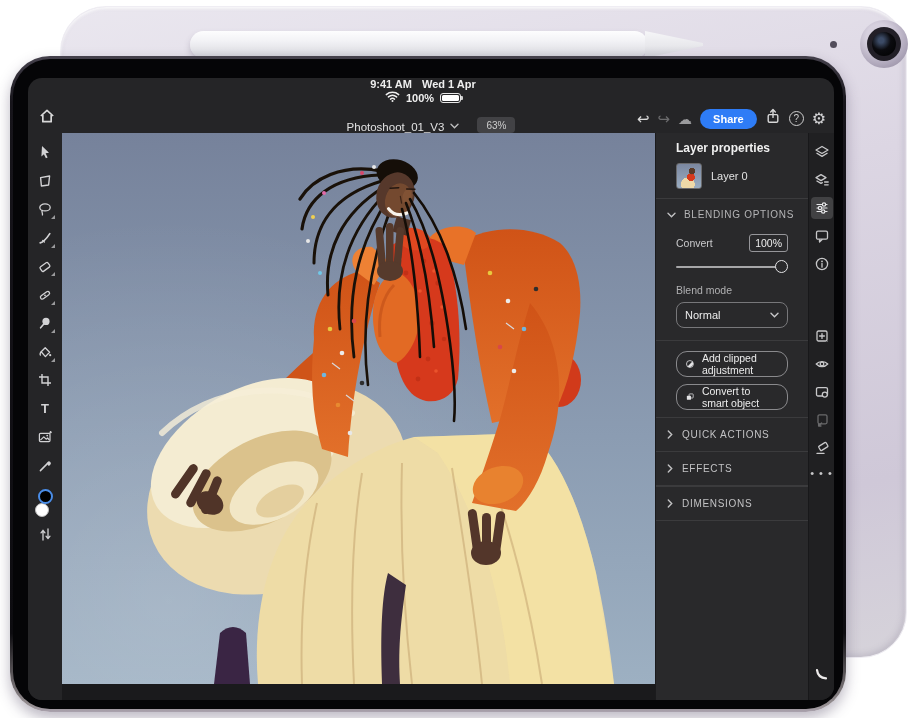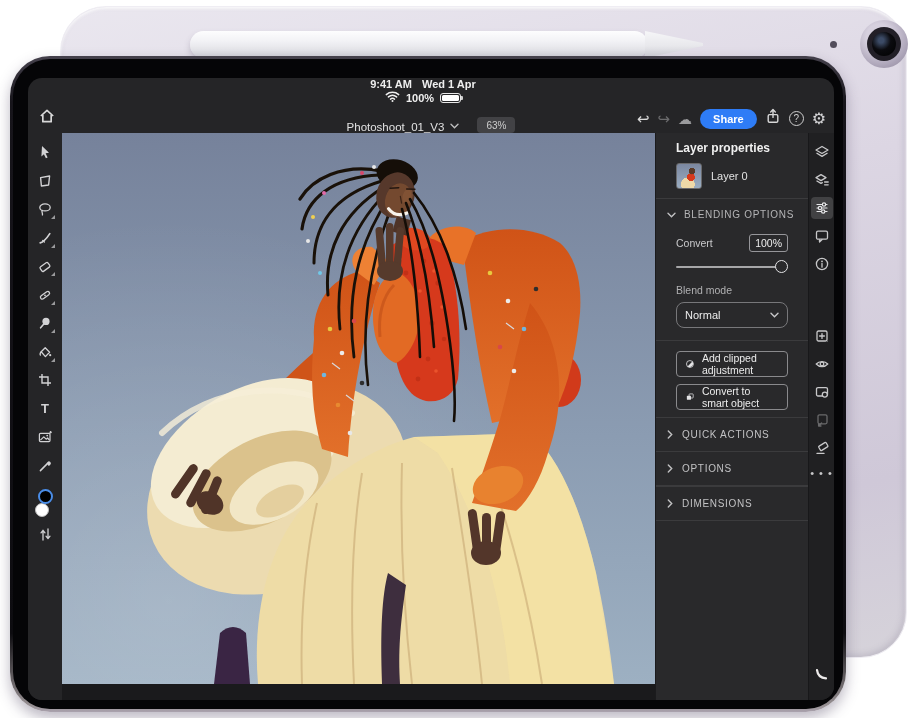--- a/index.html
+++ b/index.html
@@ -82,21 +82,21 @@
   .divider{height:1px;background:#3b3b3d;}
   .sec-head{display:flex;align-items:center;gap:8px;color:#b4b4b6;font-size:10px;letter-spacing:.7px;padding:10px 11px;}
   .row-between{display:flex;align-items:center;justify-content:space-between;margin-top:4px;}
   .lbl{color:#c9c9cb;}
   .lbl-dim{color:#b0b0b2;}
   .val-box{border:1px solid #96969a;border-radius:3px;padding:2px 5px;color:#ededed;font-size:10.5px;}
   .slider{position:relative;height:14px;margin:8px 0 10px 0;}
   .slider .track{position:absolute;left:0;right:2px;top:6px;height:2px;background:#a6a6a8;border-radius:1px;}
   .slider .knob{position:absolute;right:0;top:0;width:13px;height:13px;border-radius:50%;background:#29292b;border:1.6px solid #e4e4e6;box-sizing:border-box;}
   .dropdown{display:flex;align-items:center;justify-content:space-between;border:1px solid #77777a;border-radius:8px;padding:6px 8px;margin:6px 0 12px 0;color:#ececec;font-size:11px;}
-  .act-btn{display:flex;align-items:center;gap:7px;border:1px solid #8a8a8d;border-radius:4px;height:26px;padding:0 8px;margin-bottom:7px;color:#ececec;font-size:10.5px;background:transparent;width:100%;box-sizing:border-box;text-align:left;}
+  .act-btn{display:flex;align-items:center;gap:7px;border:1px solid #8a8a8d;border-radius:11px;height:26px;padding:0 8px;margin-bottom:7px;color:#ececec;font-size:10.5px;background:transparent;width:100%;box-sizing:border-box;text-align:left;}
   .collapsed-row{display:flex;align-items:center;gap:9px;padding:11px 11px;color:#c2c2c4;font-size:10px;letter-spacing:.7px;}
 
   
   .taskrail{width:26px;background:#202022;border-left:1px solid #18181a;display:flex;flex-direction:column;align-items:center;padding-top:8px;box-sizing:border-box;position:relative;}
   .tr-icon{width:22px;height:22px;display:flex;align-items:center;justify-content:center;margin-bottom:6px;border-radius:4px;}
   .tr-icon.active{background:#414143;}
   .tr-gap{height:44px;}
   .more-dots{color:#c8c8ca;font-size:11px;letter-spacing:1px;margin-top:2px;}
   .corner-arc{position:absolute;bottom:16px;left:6px;}
 </style>
@@ -486,21 +486,21 @@
             <svg width="6" height="9" viewBox="0 0 6 9" fill="none" stroke="#c0c0c2" stroke-width="1.4" stroke-linecap="round">
                 <path d="M1.3 1 L4.7 4.5 L1.3 8"></path>
               </svg>
             <span>QUICK ACTIONS</span>
           </div>
           <div class="divider"></div>
           <div class="collapsed-row">
             <svg width="6" height="9" viewBox="0 0 6 9" fill="none" stroke="#c0c0c2" stroke-width="1.4" stroke-linecap="round">
                 <path d="M1.3 1 L4.7 4.5 L1.3 8"></path>
               </svg>
-            <span>OPTIONS</span>
+            <span>EFFECTS</span>
           </div>
           <div class="divider"></div>
           <div class="divider"></div>
           <div class="collapsed-row">
             <svg width="6" height="9" viewBox="0 0 6 9" fill="none" stroke="#c0c0c2" stroke-width="1.4" stroke-linecap="round">
                 <path d="M1.3 1 L4.7 4.5 L1.3 8"></path>
               </svg>
             <span>DIMENSIONS</span>
           </div>
           <div class="divider"></div>

